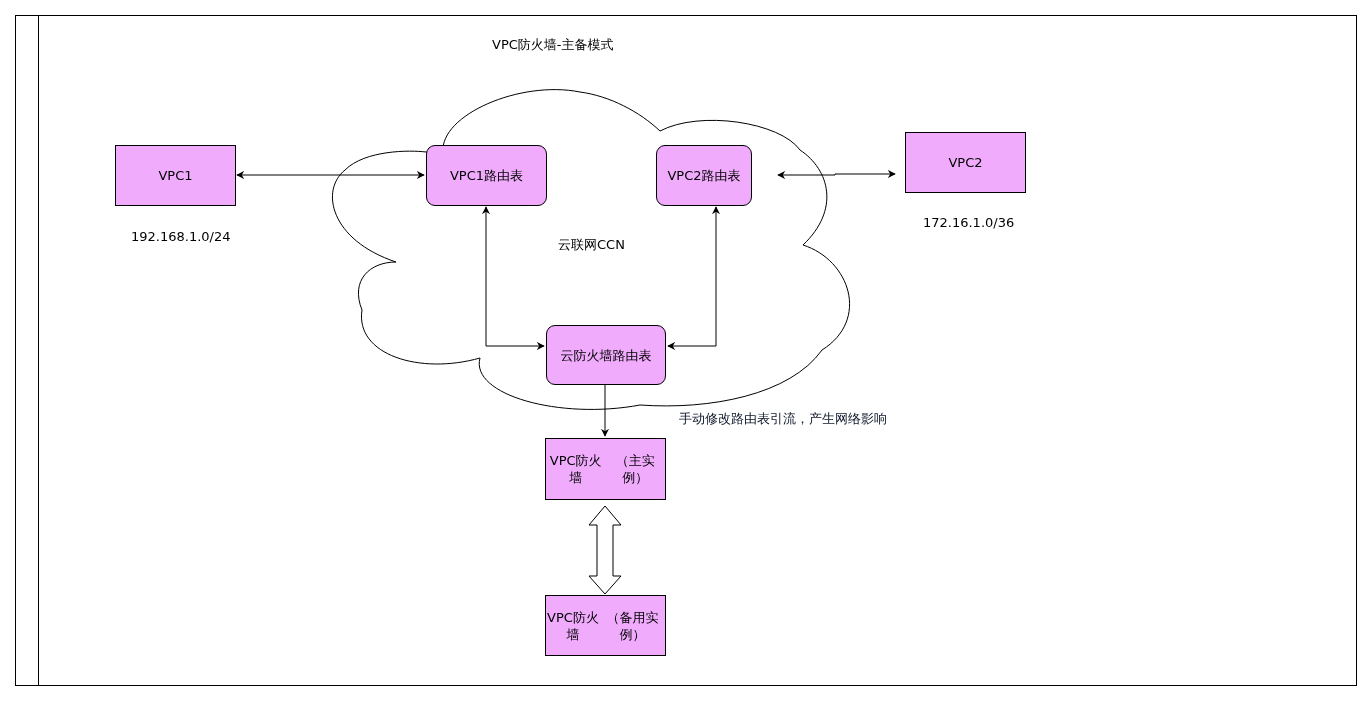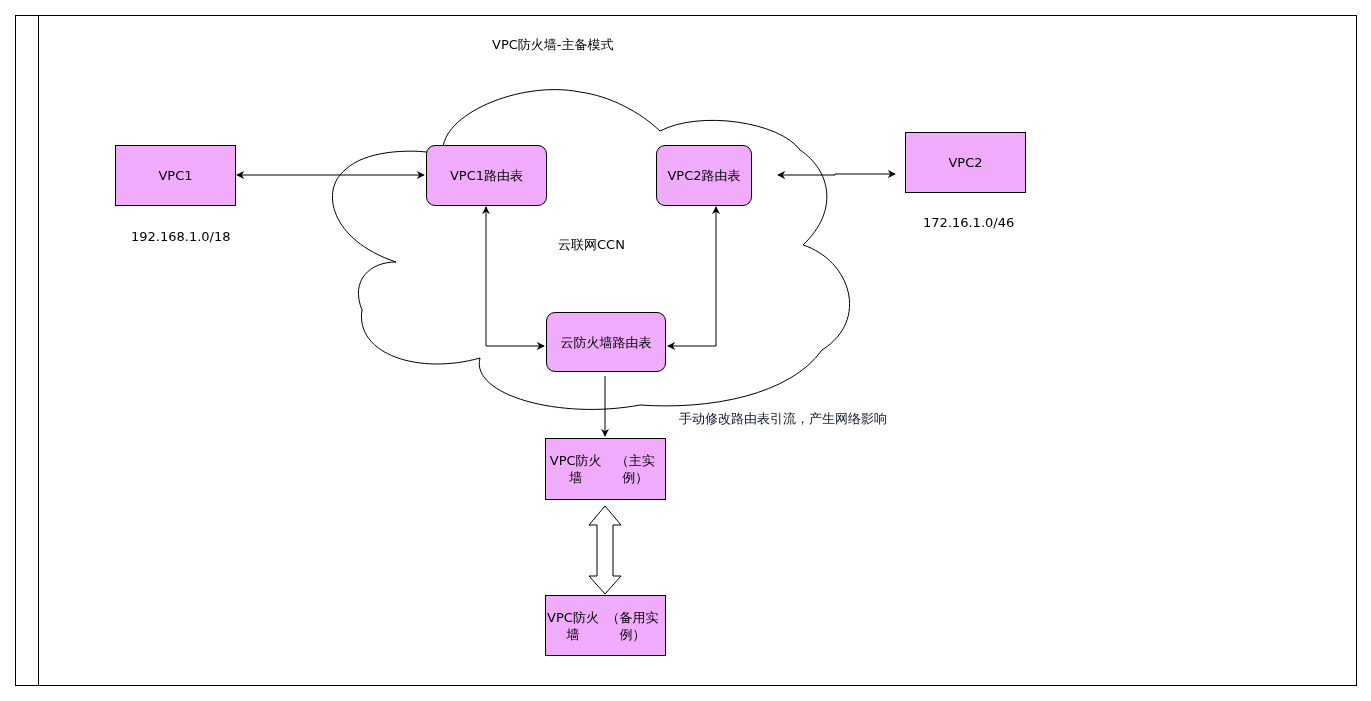--- a/index.html
+++ b/index.html
@@ -48,38 +48,38 @@
   <line x1="605" y1="376" x2="605" y2="436" stroke="#000" stroke-width="1" marker-end="url(#arr)"></line>
 
   <path d="M605,506 L621,525 L613,525 L613,576 L621,576 L605,594 L589,576 L597,576 L597,525 L589,525 Z" fill="#fff" stroke="#000" stroke-width="1"></path>
 </svg>
 
 <div class="lbl" style="left:492px; top:36px;">VPC防火墙-主备模式</div>
 
 <div class="node" style="left:115px; top:145px; width:121px; height:61px;">
   <span>VPC1</span>
 </div>
-<div class="lbl" style="left:131px; top:229px;">192.168.1.0/18</div>
+<div class="lbl" style="left:131px; top:229px;">192.168.1.0/24</div>
 
 <div class="node rounded" style="left:426px; top:145px; width:121px; height:61px;">
   <span>VPC1路由表</span>
 </div>
 
 <div class="node rounded" style="left:656px; top:145px; width:96px; height:61px;">
   <span>VPC2路由表</span>
 </div>
 
 <div class="node" style="left:905px; top:132px; width:121px; height:61px;">
   <span>VPC2</span>
 </div>
-<div class="lbl" style="left:923px; top:215px;">172.16.1.0/46</div>
+<div class="lbl" style="left:923px; top:215px;">172.16.1.0/36</div>
 
 <div class="lbl" style="left:558px; top:236px;">云联网CCN</div>
 
-<div class="node rounded" style="left:546px; top:312px; width:120px; height:60px;">
+<div class="node rounded" style="left:546px; top:325px; width:120px; height:60px;">
   <span>云防火墙路由表</span>
 </div>
 
 <div class="lbl note" style="left: 679px; top: 410px; color: #0f172a;">手动修改路由表引流，产生网络影响</div>
 
 <div class="node" style="left:545px; top:438px; width:121px; height:62px;">
   <div class="inner">
     <span>VPC防火墙</span>
     <span>（主实例）</span>
   </div>

